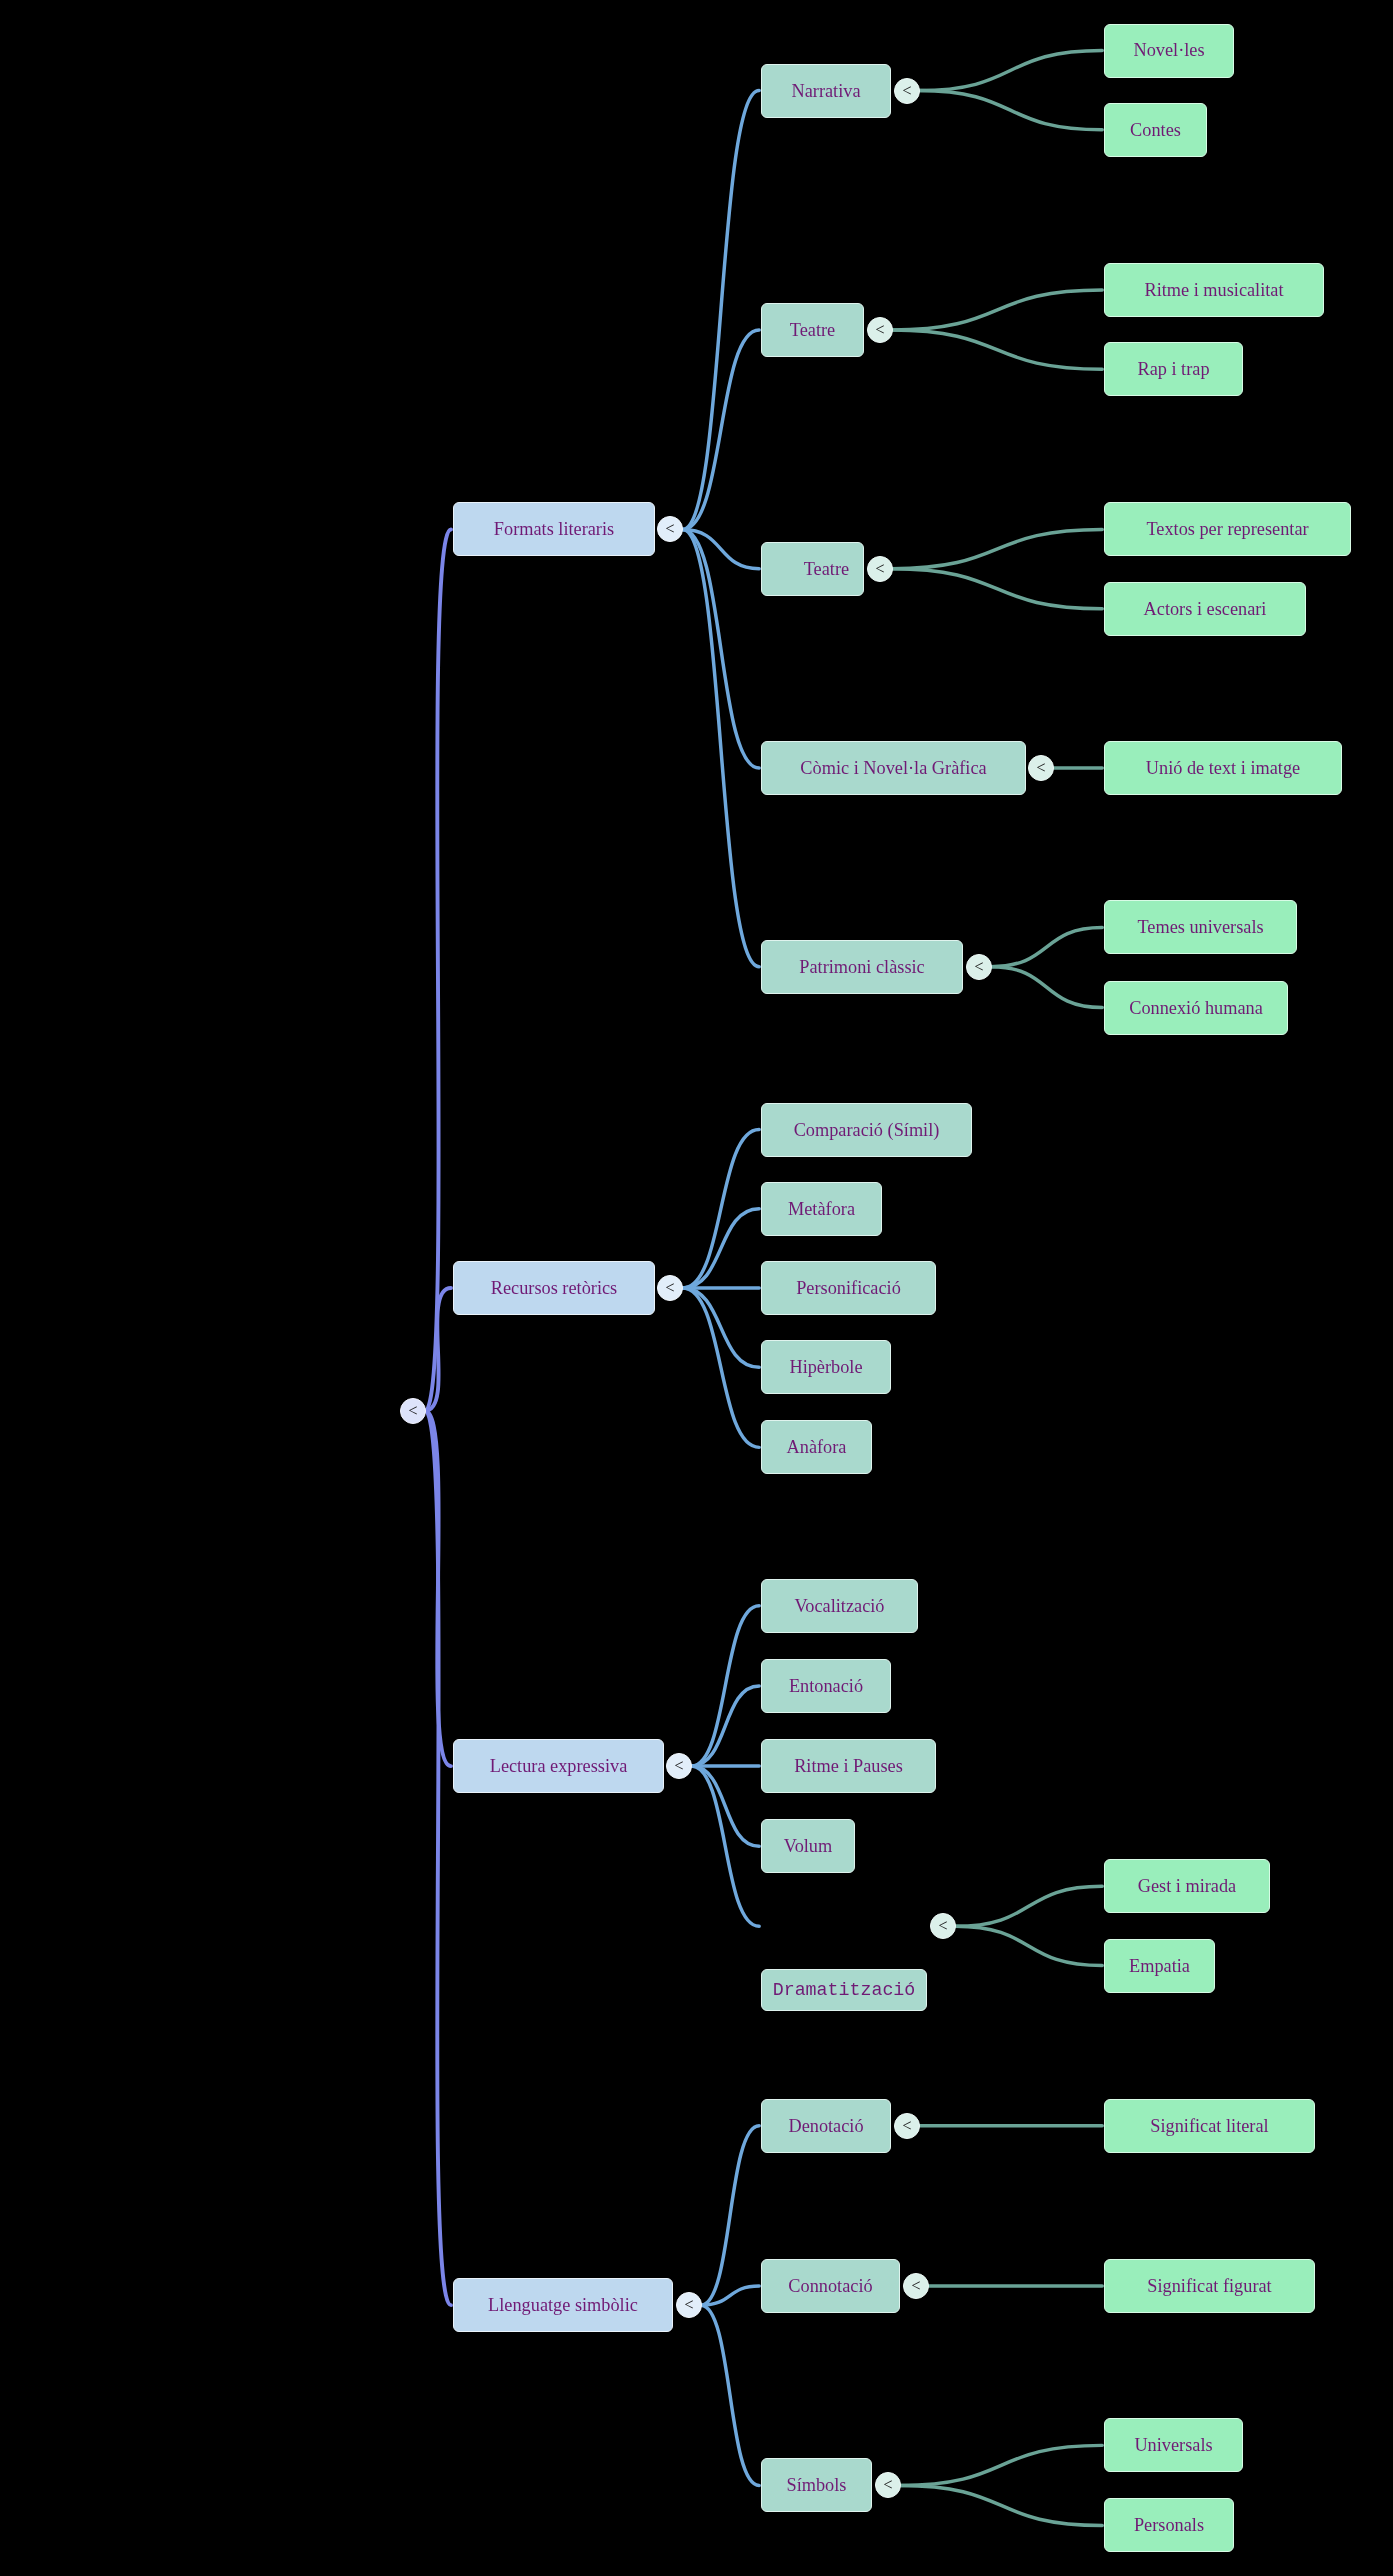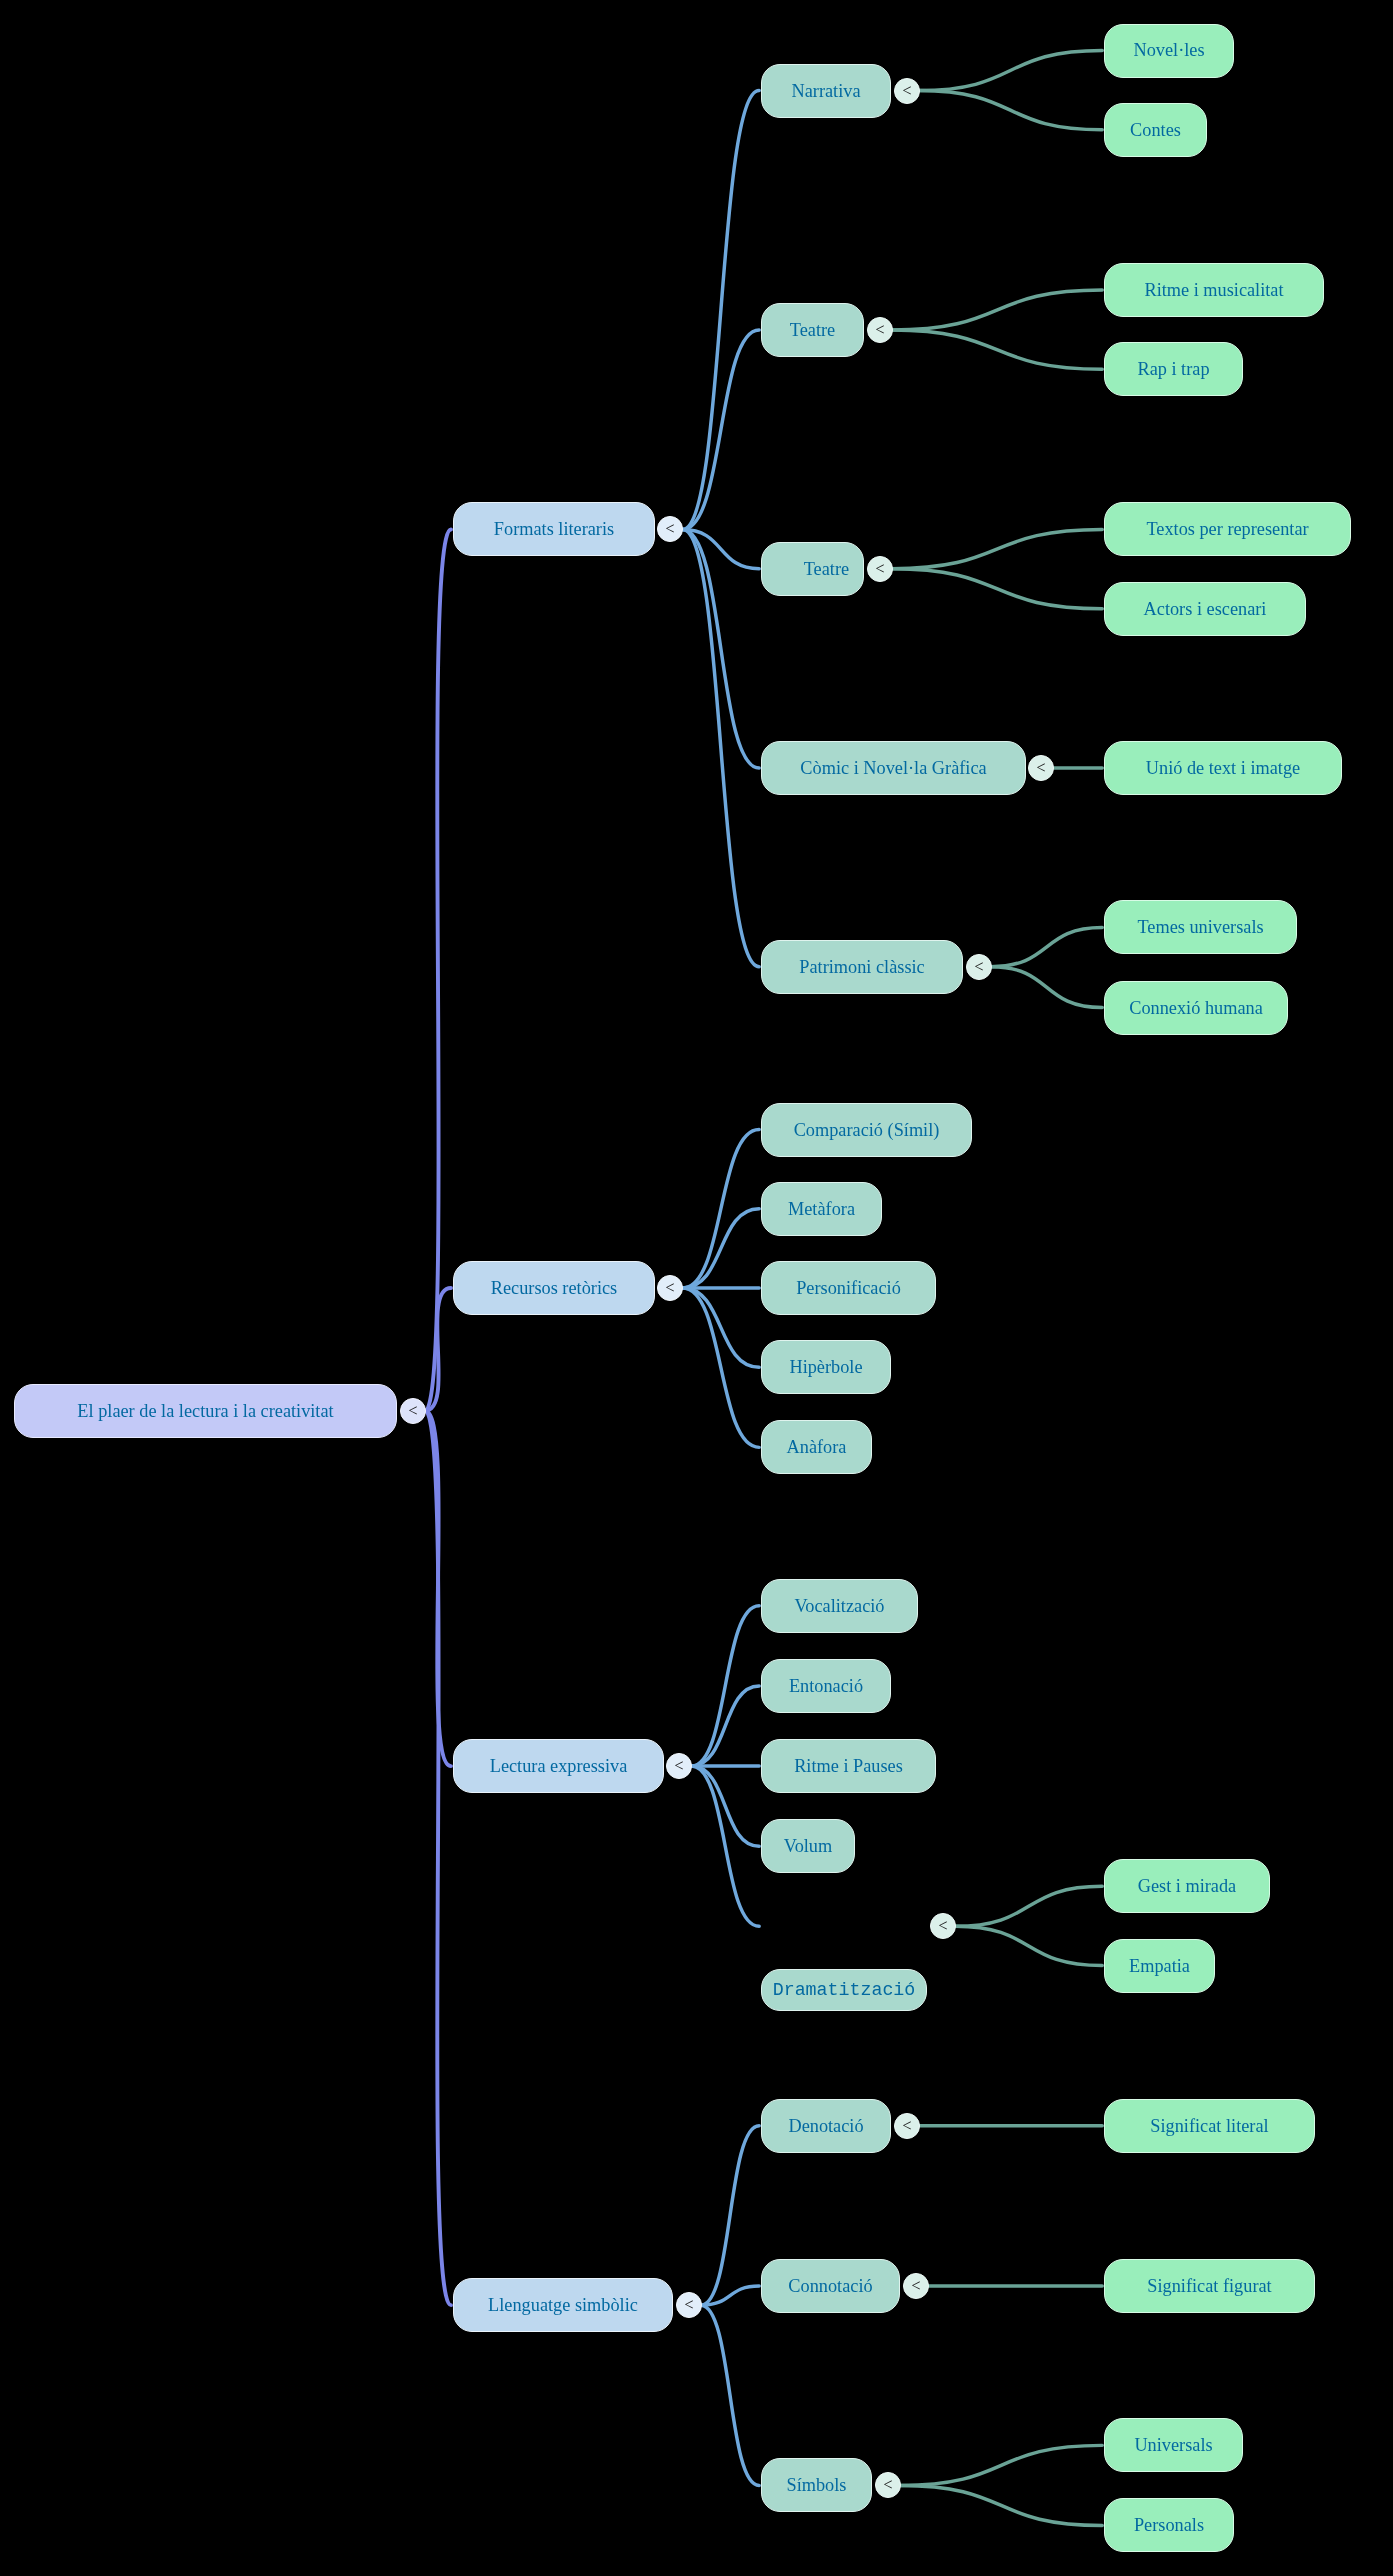--- a/index.html
+++ b/index.html
@@ -26,22 +26,22 @@
     width: 1393px;
     height: 2576px;
     pointer-events: none;
   }
   .node {
     position: absolute;
     box-sizing: border-box;
     display: flex;
     align-items: center;
     justify-content: center;
-    border-radius: 19px;
-    color: #0369a1;
+    border-radius: 6px;
+    color: #701a75;
     font-family: "Liberation Serif", "DejaVu Serif", serif;
     text-align: center;
     white-space: nowrap;
     line-height: 1.1;
     padding: 0 12.2px;
   }
   .node.lvl1 {
     background: #c3c9f7;
     border: 0.9px solid #e8eaff;
     font-size: 18.3px;
@@ -125,23 +125,20 @@
       <path d="M 1097 2212 C 1189.95 2212, 1173.05 2257, 1266 2257" fill="none" stroke="#6aa396" stroke-width="4" stroke-linecap="round"></path>
       <path d="M 488 1620 C 524 1620, 482 2647, 518 2647" fill="none" stroke="#7b85e8" stroke-width="4.5" stroke-linecap="round"></path>
       <path d="M 805 2647 C 841.85 2647, 835.15 2441, 872 2441" fill="none" stroke="#6fa8dc" stroke-width="4" stroke-linecap="round"></path>
       <path d="M 1055 2441 C 1171.05 2441, 1149.95 2441, 1266 2441" fill="none" stroke="#6aa396" stroke-width="4" stroke-linecap="round"></path>
       <path d="M 805 2647 C 841.85 2647, 835.15 2625, 872 2625" fill="none" stroke="#6fa8dc" stroke-width="4" stroke-linecap="round"></path>
       <path d="M 1066 2625 C 1176 2625, 1156 2625, 1266 2625" fill="none" stroke="#6aa396" stroke-width="4" stroke-linecap="round"></path>
       <path d="M 805 2647 C 841.85 2647, 835.15 2854, 872 2854" fill="none" stroke="#6fa8dc" stroke-width="4" stroke-linecap="round"></path>
       <path d="M 1034 2854 C 1161.6 2854, 1138.4 2808, 1266 2808" fill="none" stroke="#6aa396" stroke-width="4" stroke-linecap="round"></path>
       <path d="M 1034 2854 C 1161.6 2854, 1138.4 2900, 1266 2900" fill="none" stroke="#6aa396" stroke-width="4" stroke-linecap="round"></path>
     </svg>
-<div class="node lvl1" style="left: 14px; top: 1384px; width: 383px; height: 54px;">
-      <span>El plaer de la lectura i la creativitat</span>
-    </div>
     <div class="collapse-handle h-blue" style="left: 400px; top: 1398px;">&lt;</div>
     <div class="node lvl2" style="left: 453px; top: 502px; width: 202px; height: 54px;">
       <span>Formats literaris</span>
     </div>
     <div class="collapse-handle h-lblue" style="left: 657px; top: 516px;">&lt;</div>
     <div class="node lvl3" style="left: 761px; top: 64px; width: 130px; height: 54px;">
       <span>Narrativa</span>
     </div>
     <div class="collapse-handle h-teal" style="left: 894px; top: 78px;">&lt;</div>
     <div class="node lvl4" style="left: 1104px; top: 23.5px; width: 130px; height: 54px;">

